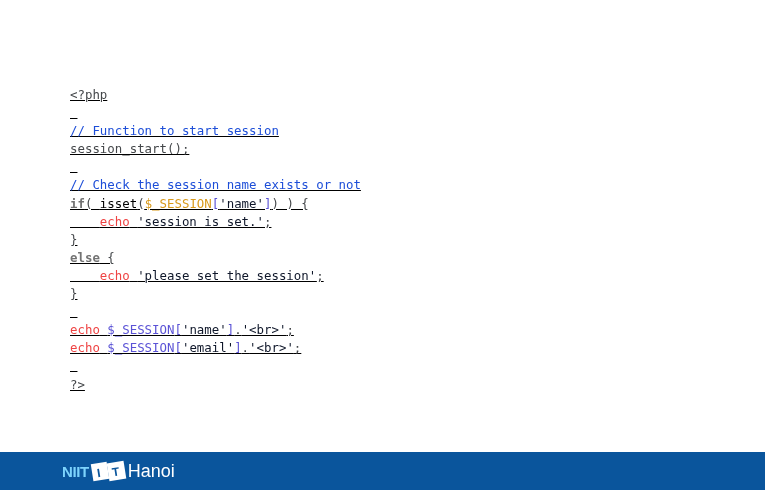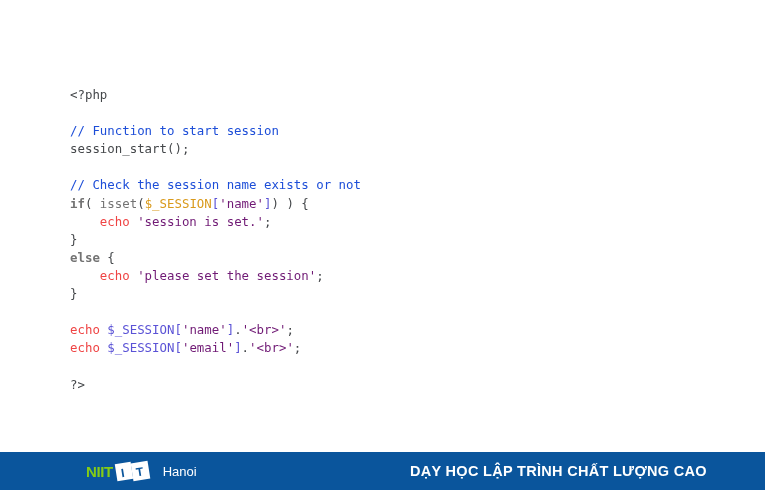--- a/index.html
+++ b/index.html
@@ -32,36 +32,37 @@
     font-family: "DejaVu Sans Mono", monospace;
     font-size: 12.4px;
     line-height: 18.1px;
     white-space: pre;
     letter-spacing: 0px;
   }
 
   .code-line {
     white-space: pre;
     min-height: 18.1px;
+    text-decoration: underline;
   }
   .code-line.blank {
     height: 18.1px;
   }
 
   
   .tok-plain    { color: #44474a; }
   .tok-comment  { color: #1d4ed8; }
   .tok-keyword  { color: #737373; font-weight: bold; }
   .tok-echo     { color: #ef4444; }
-  .tok-string   { color: #701a75; }
+  .tok-string   { color: #0f172a; }
   .tok-varg     { color: #d99a1c; }
   .tok-varb     { color: #5a52d6; }
   .tok-punct    { color: #44474a; }
   .tok-bracket  { color: #5a52d6; }
-  .tok-func     { color: #737373; }
+  .tok-func     { color: #000000; }
 
   
   .footer {
     position: absolute;
     left: 0;
     top: 452px;
     width: 765px;
     height: 38px;
     background: #0a559c;
     display: flex;
@@ -71,27 +72,26 @@
   .logo {
     position: absolute;
     left: 62px;
     top: 50%;
     transform: translateY(-50%);
     display: flex;
     align-items: center;
     height: 22px;
   }
   .logo-niit {
-    color: #84cc16;
+    color: #7dd3fc;
     font-family: "Liberation Sans", sans-serif;
     font-weight: bold;
     font-size: 15px;
     letter-spacing: -0.4px;
     line-height: 1;
-    margin-left: 24px;
   }
   .logo-mark {
     position: relative;
     width: 34px;
     height: 21px;
     margin: 0 1px 0 3px;
   }
   .logo-mark .sq {
     position: absolute;
     background: #ffffff;
@@ -124,23 +124,23 @@
     transform: rotate(-9deg);
   }
   .logo-mark .letter-t {
     left: 20px;
     top: 5px;
     transform: rotate(-9deg);
   }
   .logo-hanoi {
     color: #ffffff;
     font-family: "Liberation Sans", sans-serif;
-    font-size: 13px;
+    font-size: 18px;
     line-height: 1;
-    margin-left: 12px;
+    margin-left: 1px;
   }
 
   .footer-tagline {
     position: absolute;
     left: 410px;
     top: 50%;
     transform: translateY(-50%);
     color: #ffffff;
     font-family: "Liberation Sans", sans-serif;
     font-weight: bold;
@@ -160,14 +160,13 @@
   <div class="logo">
     <span class="logo-niit">NIIT</span>
     <span class="logo-mark">
       <span class="sq sq-a"></span>
       <span class="sq sq-b"></span>
       <span class="mark-letter letter-i">I</span>
       <span class="mark-letter letter-t">T</span>
     </span>
     <span class="logo-hanoi">Hanoi</span>
   </div>
-  <div class="footer-tagline">DẠY HỌC LẬP TRÌNH CHẤT LƯỢNG CAO</div>
 </div>
 
 </body></html>

